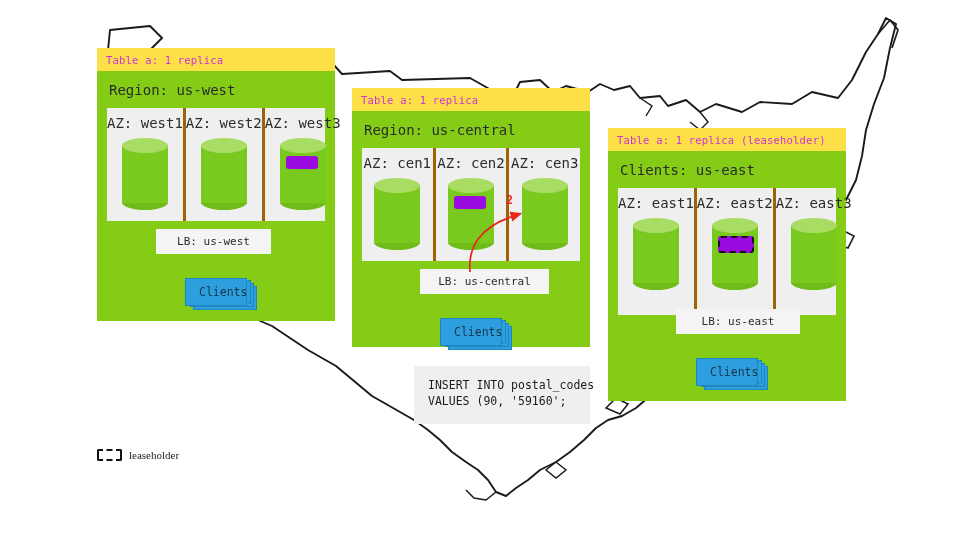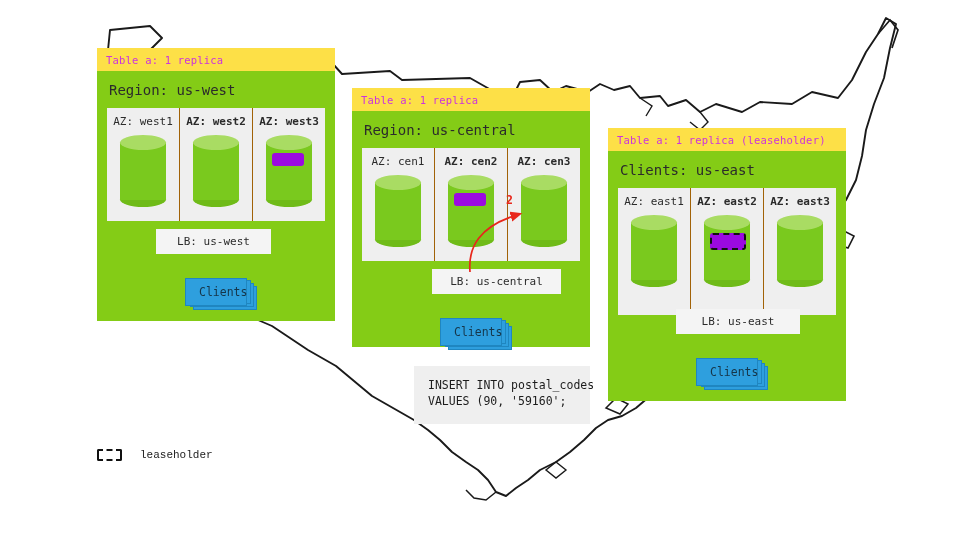--- a/index.html
+++ b/index.html
@@ -34,22 +34,22 @@
   .az-row{
     background:#efefef;display:flex;align-items:stretch;
     box-sizing:border-box;
   }
   .az-cell{
     flex:1 1 0;position:relative;
     display:flex;flex-direction:column;align-items:center;
     padding:7px 0 9px 0;
     box-sizing:border-box;
   }
-  .az-cell + .az-cell{border-left:1px solid #a16207;font-weight:bold;}
-  .az-label{font-size:11px;color:#2b2b2b;white-space:nowrap;margin-bottom:7px;}
+  .az-cell + .az-cell{border-left:3px solid #a16207;}
+  .az-label{font-size:14px;color:#2b2b2b;white-space:nowrap;margin-bottom:7px;}
 
   
   .cyl{position:relative;}
   .cyl .body{
     position:absolute;left:0;right:0;top:7px;bottom:7px;
     background:#7ac91e;
   }
   .cyl .top{
     position:absolute;left:0;right:0;top:0;height:15px;
     background:#a9dc63;border-radius:50%;
@@ -92,22 +92,22 @@
     position:absolute;z-index:8;color:#e8271b;font-size:11.5px;font-weight:bold;
   }
 
   
   .legend{position:absolute;z-index:4;display:flex;align-items:center;}
   .legend-swatch{
     width:25px;height:12px;border:2px dashed #111;background:transparent;
     box-sizing:border-box;border-radius:2px;
   }
   .legend-label{
-    font-size:11px;color:#1c1c1c;margin-left:18px;white-space:nowrap;
-    font-family:Liberation Mono, monospace;
+    font-size:11px;color:#1c1c1c;margin-left:7px;white-space:nowrap;
+    font-family:Liberation Serif, serif;
     text-align:center;
   }
 </style>
 </head>
 <body>
 
 <div id="stage">
 
   <svg class="map-layer" viewBox="0 0 960 540" xmlns="http://www.w3.org/2000/svg">
     <path d="M110,30 L150,26 L162,38 L150,50 L155,62 L252,58 L262,66
@@ -216,21 +216,21 @@
           <div class="az-label">AZ: cen3</div>
           <div class="cyl" style="width:46px;height:72px;">
             <div class="bot"></div>
             <div class="body"></div>
             <div class="top"></div>
           </div>
         </div>
       </div>
     </div>
 
-    <div class="lb-box" style="left:80px;top:181px;width:129px;">
+    <div class="lb-box" style="left:68px;top:181px;width:129px;">
       <span>LB: us-central</span>
     </div>
 
     <div class="clients-wrap" style="left:88px;top:230px;width:72px;height:30px;">
       <div class="clients-sheet" style="left:8px;top:8px;width:62px;height:22px;"></div>
       <div class="clients-sheet" style="left:5px;top:5px;width:62px;height:22px;"></div>
       <div class="clients-sheet" style="left:2px;top:2px;width:62px;height:22px;"></div>
       <div class="clients-btn" style="width:62px;">Clients</div>
     </div>
   </div>

